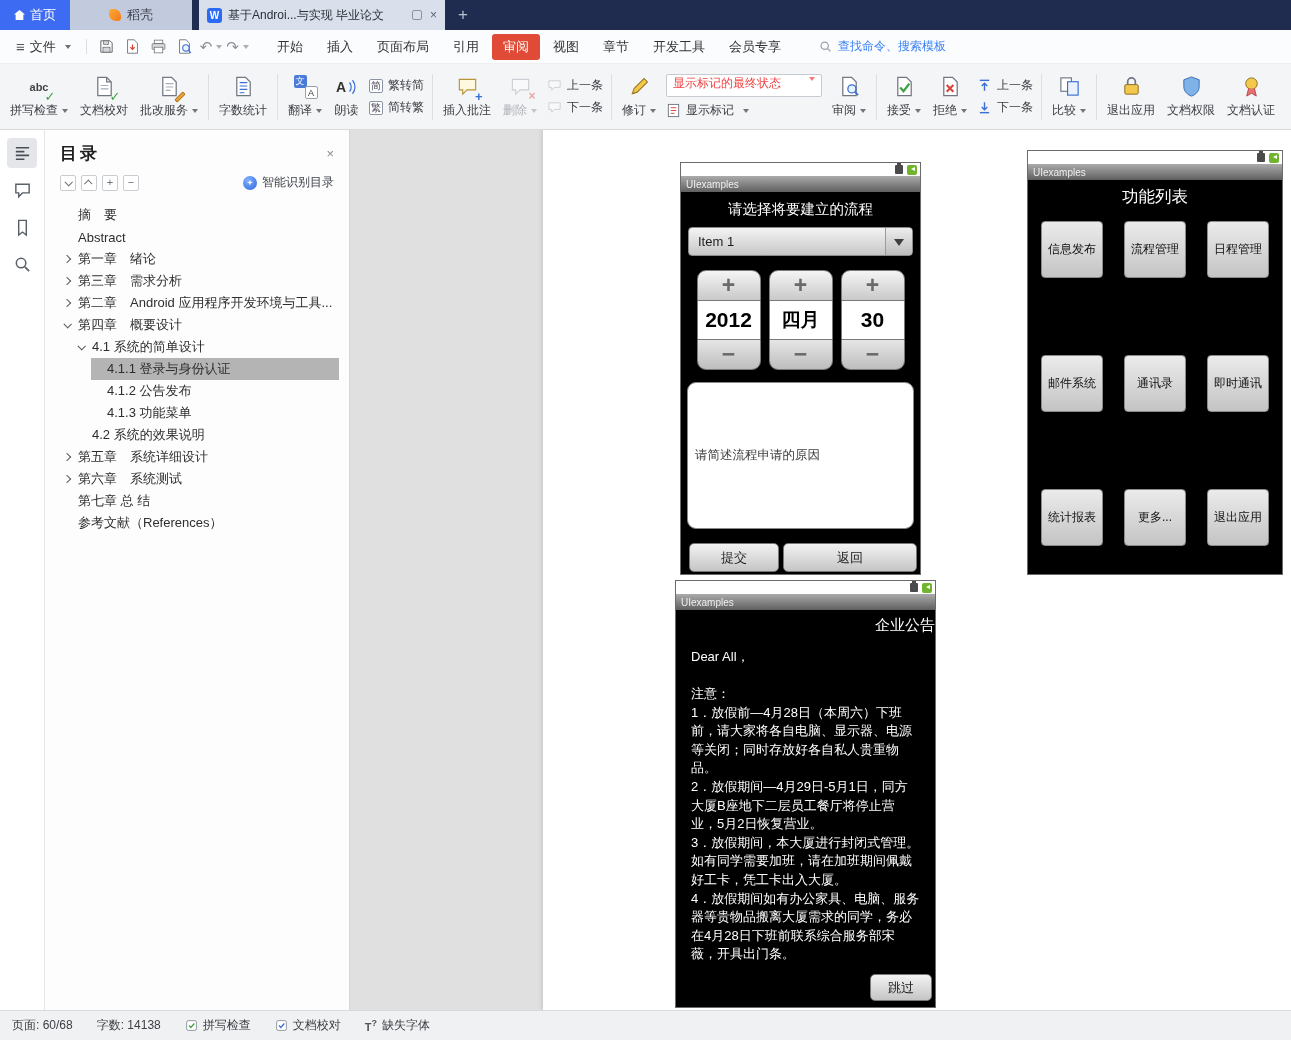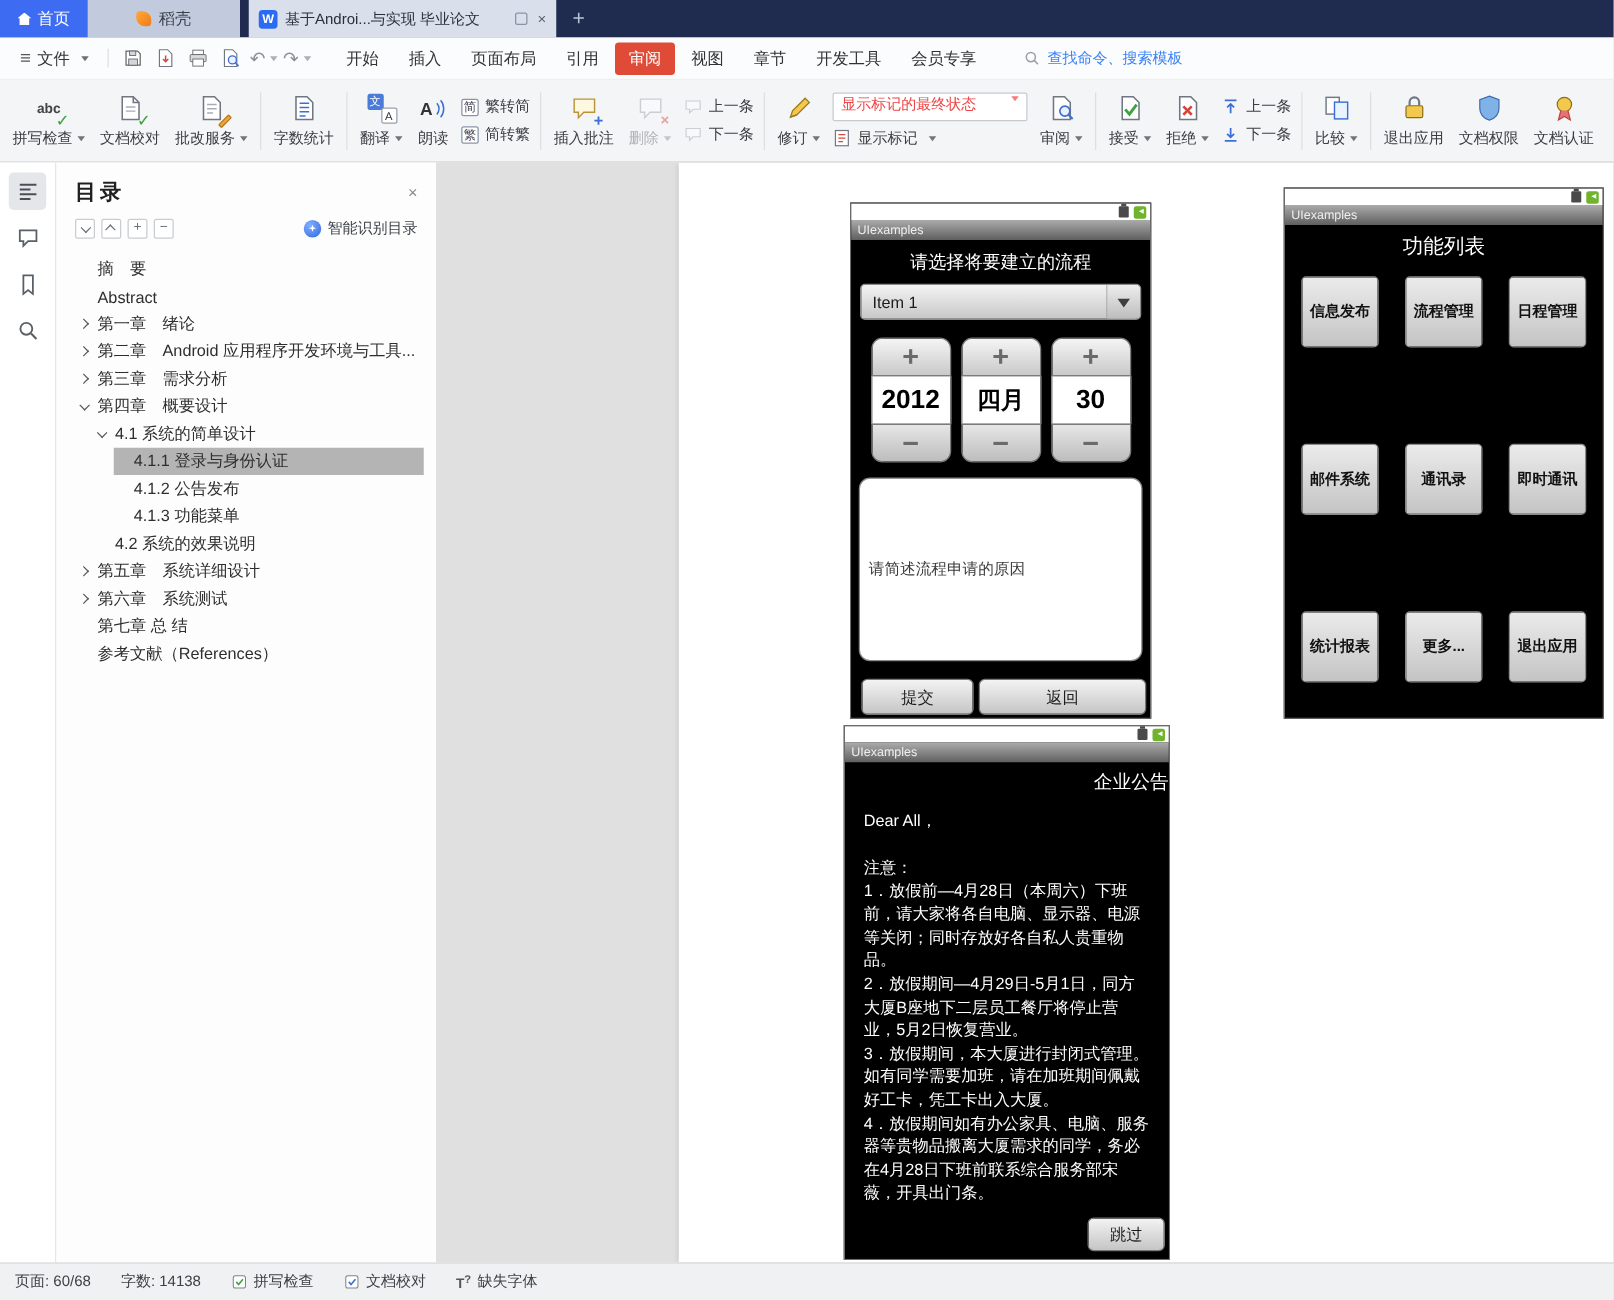--- a/index.html
+++ b/index.html
@@ -119,21 +119,21 @@
 .pk-val{height:38px;background:#fff;border-left:1px solid #7b7b7b;border-right:1px solid #7b7b7b;color:#000;font-weight:bold;font-size:21px;display:flex;align-items:center;justify-content:center}
 .pk-val.cn{font-size:19px}
 .p1-area{margin:12px 6px 0;height:147px;background:#fff;border:1px solid #888;border-radius:9px;color:#3c3c3c;font-size:12.5px;padding:64px 8px 0 7px}
 .p1-btns{display:flex;margin:14px 2px 0 8px;gap:4px}
 .abtn{height:29px;background:linear-gradient(#F3F3F3,#C5C5C5);border:1px solid #777;border-radius:5px;color:#1d1d1d;font-size:13px;display:flex;align-items:center;justify-content:center}
 .a-submit{width:90px}
 .a-back{flex:1;margin-right:1px}
 
 .p2-head{margin-top:6px;text-align:center;font-size:16.5px;color:#fff}
 .p2-grid{margin:13px 13px 0;display:grid;grid-template-columns:repeat(3,62px);justify-content:space-between;row-gap:77px}
-.gbtn{height:57px;background:linear-gradient(#EBEBEB,#C4C4C4);border:1px solid #8b8b8b;border-radius:4px;color:#111;font-size:12px;font-weight:bold;display:flex;align-items:center;justify-content:center}
+.gbtn{height:57px;background:linear-gradient(#EBEBEB,#C4C4C4);border:1px solid #8b8b8b;border-radius:4px;color:#111;font-size:12px;font-weight:normal;display:flex;align-items:center;justify-content:center}
 
 .p3-head{margin-top:6px;text-align:right;font-size:15px;color:#fff}
 .p3-text{margin-top:13px;padding:0 15px;font-size:13px;line-height:1.43;color:#fff;white-space:pre-line}
 .a-skip{position:absolute;right:3px;bottom:6px;width:62px;height:27px}
 
 
 .statusbar{position:absolute;left:0;right:0;bottom:0;height:30px;background:#F0F1F3;border-top:1px solid #DADBDD;display:flex;align-items:center;padding:0 12px;gap:24px;font-size:12px;color:#3b3e43}
 .st{display:flex;align-items:center;gap:5px;white-space:nowrap}
 .st svg{width:13px;height:13px}
 .tq{font-size:11px;font-weight:bold;color:#555}
@@ -533,25 +533,25 @@
       <div class="trow l0">
           <span class="chevslot"></span>
           <span class="tlabel">Abstract</span>
         </div>
       <div class="trow l0">
           <span class="chev r"></span>
           <span class="tlabel">第一章　绪论</span>
         </div>
       <div class="trow l0">
           <span class="chev r"></span>
+          <span class="tlabel">第三章　需求分析</span>
+        </div>
+      <div class="trow l0">
+          <span class="chev r"></span>
           <span class="tlabel">第二章　Android 应用程序开发环境与工具...</span>
-        </div>
-      <div class="trow l0">
-          <span class="chev r"></span>
-          <span class="tlabel">第三章　需求分析</span>
         </div>
       <div class="trow l0">
           <span class="chev d"></span>
           <span class="tlabel">第四章　概要设计</span>
         </div>
       <div class="trow l1">
           <span class="chev d"></span>
           <span class="tlabel">4.1 系统的简单设计</span>
         </div>
       <div class="trow l2">

